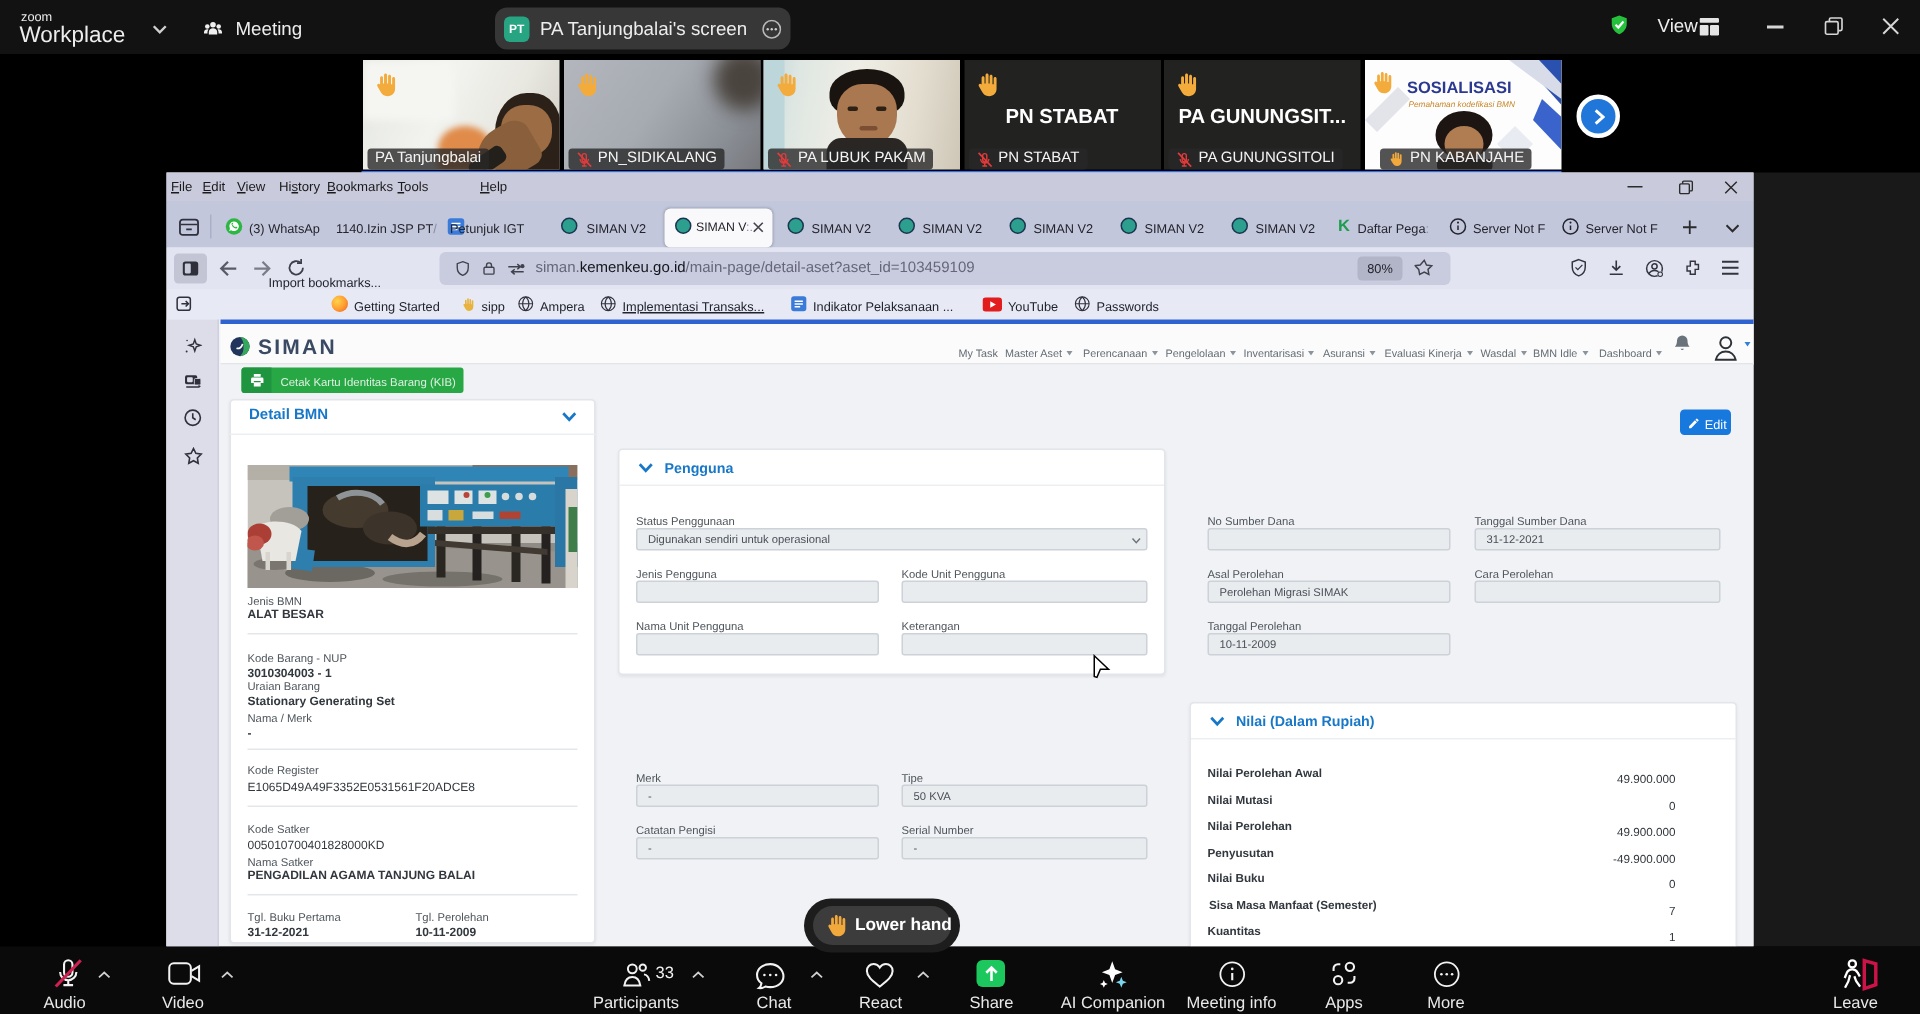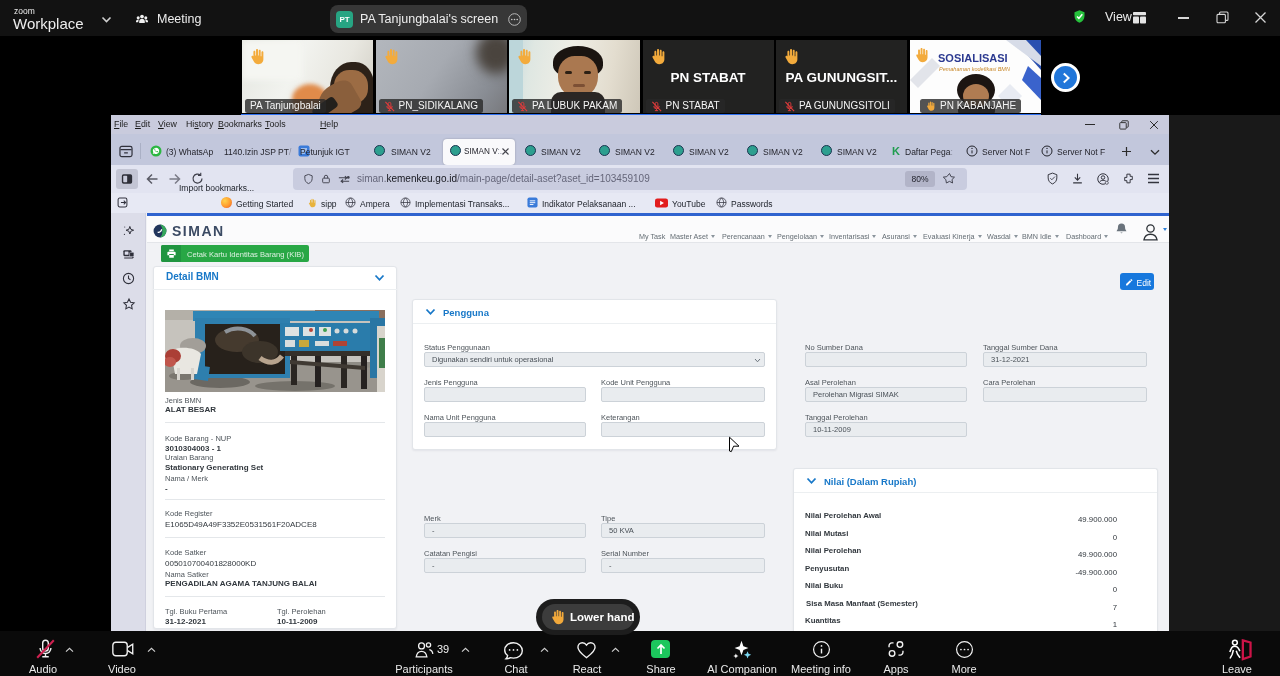--- a/index.html
+++ b/index.html
@@ -314,21 +314,21 @@
 <div class="a bookit" style="left:321px;top:199px;">sipp</div>
 <svg class="a" style="left:345px;top:197px" width="11" height="11" viewBox="0 0 24 24" fill="none" stroke="#30313c" stroke-width="1.6">
       <circle cx="12" cy="12" r="10"></circle>
       <path d="M2 12h20M12 2c3 2.6 4.6 6 4.6 10S15 19.4 12 22M12 2c-3 2.6-4.6 6-4.6 10S9 19.4 12 22"></path>
     </svg>
 <div class="a bookit" style="left:360px;top:199px;">Ampera</div>
 <svg class="a" style="left:400px;top:197px" width="11" height="11" viewBox="0 0 24 24" fill="none" stroke="#30313c" stroke-width="1.6">
       <circle cx="12" cy="12" r="10"></circle>
       <path d="M2 12h20M12 2c3 2.6 4.6 6 4.6 10S15 19.4 12 22M12 2c-3 2.6-4.6 6-4.6 10S9 19.4 12 22"></path>
     </svg>
-<div class="a bookit" style="left:415px;top:199px;">Implementasi Transaks...</div>
+<div class="a bookit" style="left:415px;top:199px;text-decoration:underline;">Implementasi Transaks...</div>
 <svg class="a" style="left:527px;top:197px" width="11" height="11" viewBox="0 0 12 12">
       <rect x="0.5" y="0.5" width="11" height="11" rx="2" fill="#3a7bd9"></rect>
       <path d="M3 4.2h6M3 6.2h6M3 8.2h4" stroke="#fff" stroke-width="1"></path>
     </svg>
 <div class="a bookit" style="left:542px;top:199px;">Indikator Pelaksanaan ...</div>
 <svg class="a" style="left:655px;top:198px" width="13" height="10" viewBox="0 0 24 17">
       <rect x="0" y="0" width="24" height="17" rx="4" fill="#e21d1d"></rect>
       <path d="M9.5 4.5v8l7-4z" fill="#fff"></path>
     </svg>
 <div class="a bookit" style="left:672px;top:199px;">YouTube</div>
@@ -571,21 +571,21 @@
       <path d="M1.2 5.5 5.5 1.5 9.8 5.5" stroke="#cfcfcf" stroke-width="1.4" fill="none"></path>
     </svg>
 <div class="tbl" style="left:62px;">Video</div>
 
 <svg class="a" style="left:414px;top:641px" width="20" height="18" viewBox="0 0 24 22" fill="none" stroke="#f2f2f2" stroke-width="1.6">
       <circle cx="9" cy="6" r="3.6"></circle>
       <path d="M2.5 19.5c.7-4.4 3.2-6.8 6.5-6.8s5.8 2.4 6.5 6.8z"></path>
       <circle cx="17.5" cy="5" r="2.6"></circle>
       <path d="M18.5 10.5c2.4.4 3.9 2.3 4.3 5.2"></path>
     </svg>
-<div class="a" style="left:437px;top:643px;color:#f2f2f2;font-size:11px;">39</div>
+<div class="a" style="left:437px;top:643px;color:#f2f2f2;font-size:11px;">33</div>
 <svg class="a" style="left:461px;top:647px" width="9" height="6" viewBox="0 0 11 7">
       <path d="M1.2 5.5 5.5 1.5 9.8 5.5" stroke="#cfcfcf" stroke-width="1.4" fill="none"></path>
     </svg>
 <div class="tbl" style="left:364px;">Participants</div>
 
 <svg class="a" style="left:503px;top:641px" width="21" height="19" viewBox="0 0 24 22" fill="none" stroke="#f2f2f2" stroke-width="1.6">
       <path d="M12 2C6 2 1.8 5.8 1.8 10.4c0 2.6 1.3 4.9 3.4 6.4-.2 1.5-.8 2.8-1.9 3.7 1.9.2 3.6-.3 5-1.2 1.1.3 2.4.5 3.7.5 6 0 10.2-3.7 10.2-8.4S18 2 12 2z"></path>
       <circle cx="7.5" cy="10.4" r="1" fill="#f2f2f2" stroke="none"></circle>
       <circle cx="12" cy="10.4" r="1" fill="#f2f2f2" stroke="none"></circle>
       <circle cx="16.5" cy="10.4" r="1" fill="#f2f2f2" stroke="none"></circle>

